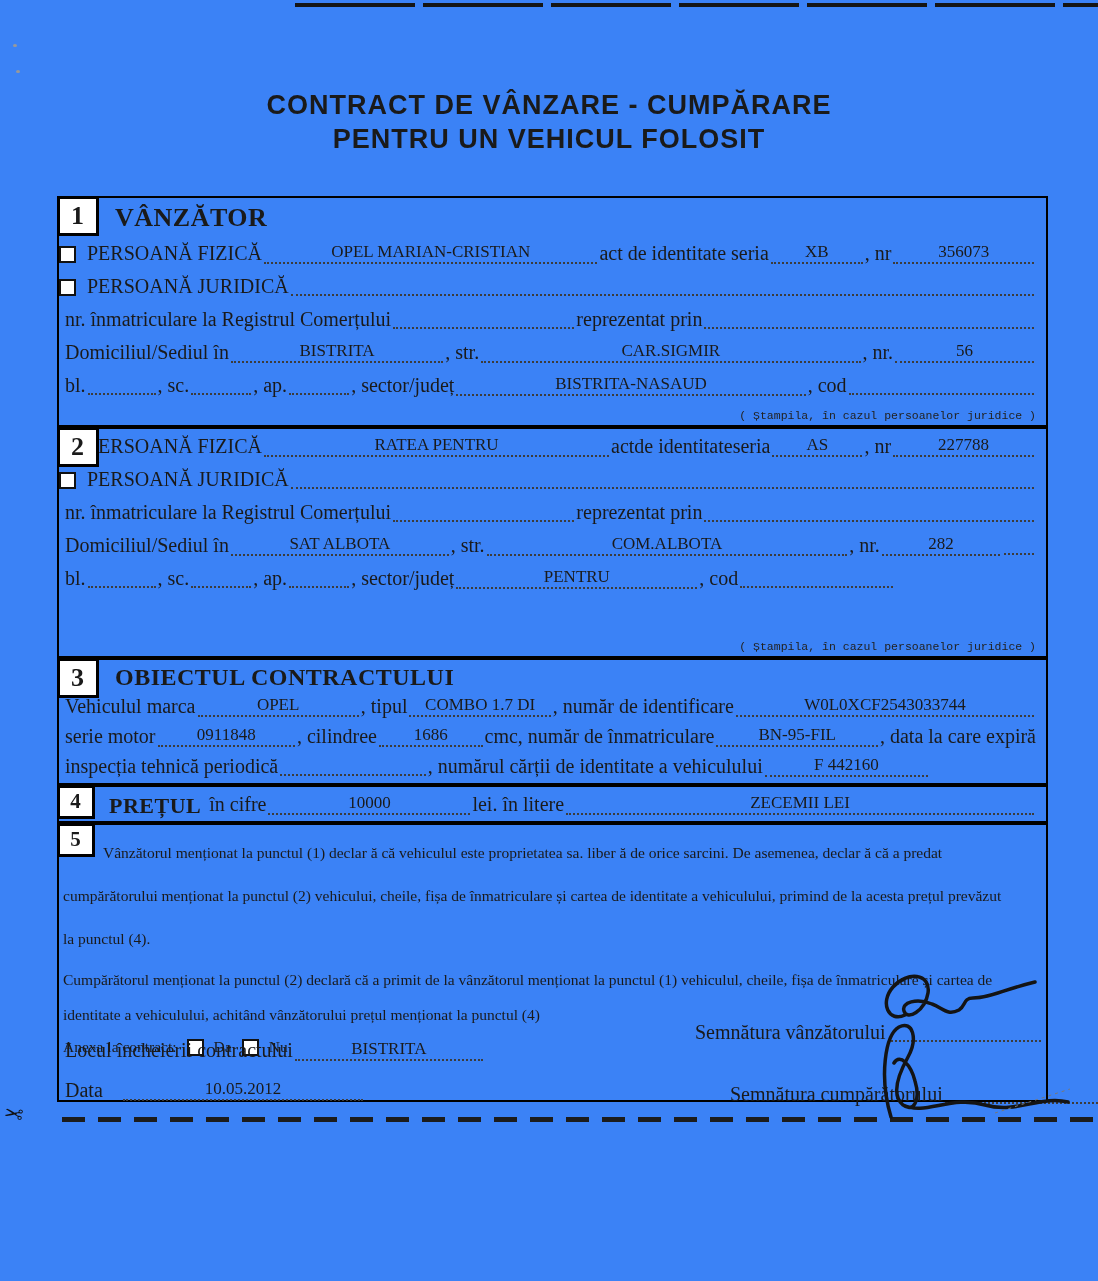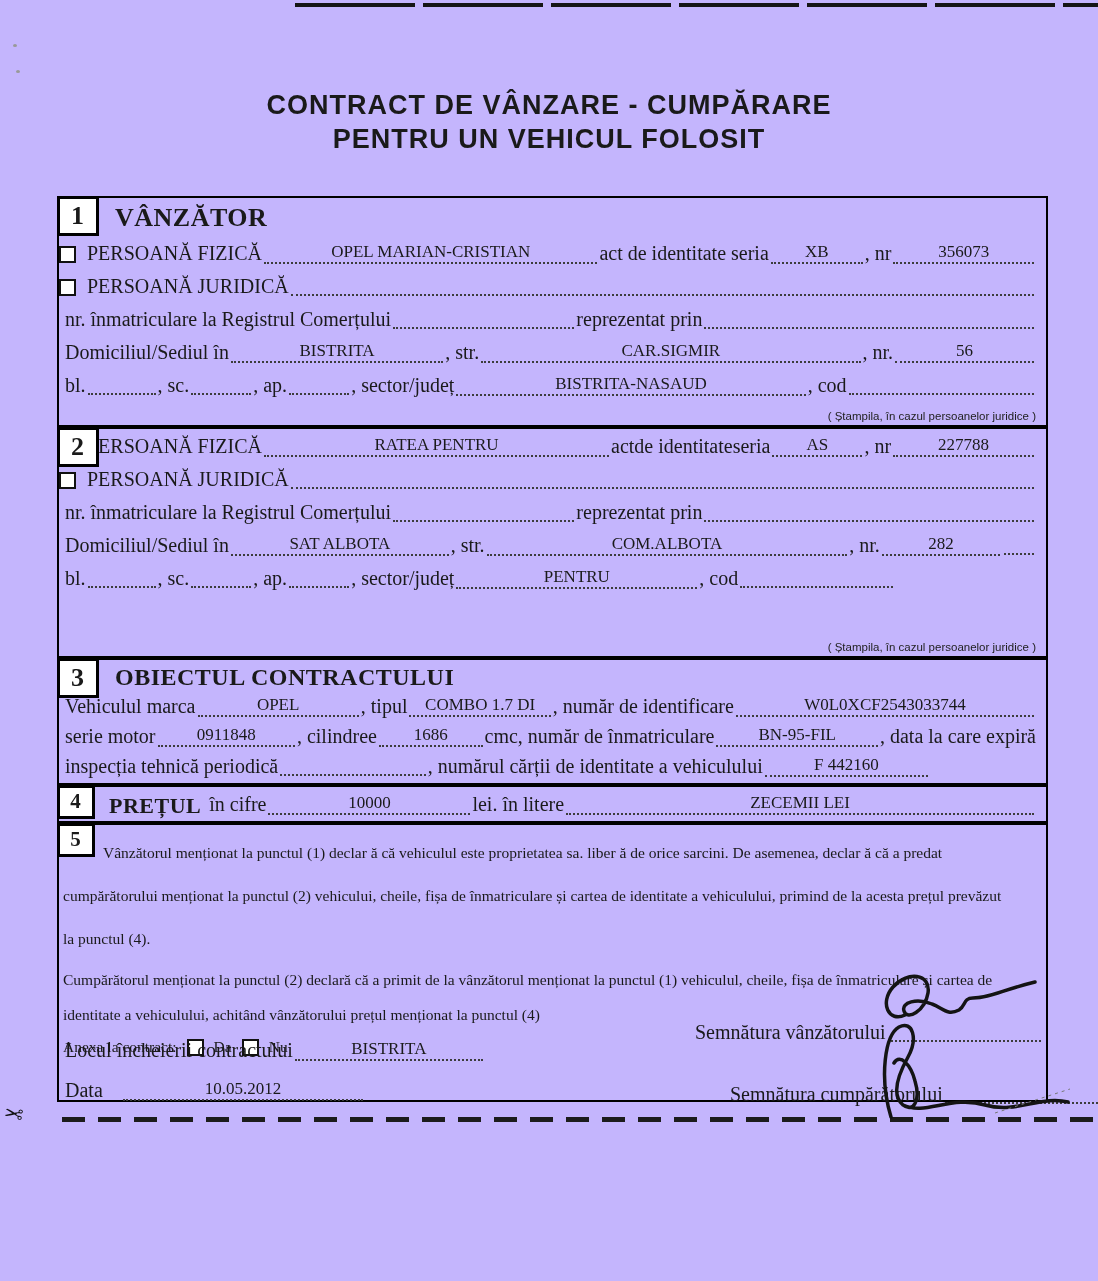--- a/index.html
+++ b/index.html
@@ -1,16 +1,16 @@
 <!DOCTYPE html>
 <html><head>
 <meta charset="utf-8">
 <style>
   html,body{margin:0;padding:0;background:#fff;}
-  #page{position:relative;width:1098px;height:1281px;background:#c4b5fd;color:#1a1a1a;
+  #page{position:relative;width:1098px;height:1281px;background:#3b82f6;color:#1a1a1a;
         font-family:"Liberation Serif", serif;overflow:hidden;}
 
   
   .top-line{position:absolute;top:3px;left:295px;right:0;height:4px;
             background:repeating-linear-gradient(90deg,#151515 0 120px,transparent 120px 128px);}
   .speck{position:absolute;width:4px;height:3px;background:#999;border-radius:50%;}
 
   
   .title{position:absolute;top:88px;left:0;width:100%;text-align:center;
          font-family:"Liberation Sans", sans-serif;font-weight:bold;font-size:27px;
@@ -29,21 +29,21 @@
   .frow{display:flex;align-items:flex-end;white-space:nowrap;height:33px;position:relative;}
   .frow.h30{height:30px;}
   .lbl{font-size:20px;padding-bottom:4px;}
   .dots{border-bottom:2px dotted #3c3c3c;margin:0 2px 6px 2px;min-width:20px;}
   .fill{text-align:center;border-bottom:2px dotted #3c3c3c;font-size:17px;
         padding:0 6px 0 6px;margin:0 2px 5px 2px;overflow:visible;}
   .sp{border:none;margin:0 2px 6px 2px;}
   .cbx{width:17px;height:17px;border:2px solid #111;background:#fff;display:inline-block;
        box-sizing:border-box;}
   .pf-cbx{position:absolute;left:-6px;bottom:6px;}
-  .stamp{position:absolute;right:10px;bottom:3px;font-family:Liberation Sans, sans-serif;
+  .stamp{position:absolute;right:10px;bottom:3px;font-family:Liberation Mono, monospace;
          font-size:11.5px;color:#222;}
 
   
   .para{font-size:15.5px;line-height:43px;margin:6px 4px 0 4px;}
   .para2{font-size:15.5px;line-height:35px;margin:2px 4px 0 4px;}
   .indent{text-indent:40px;}
   .anexa{display:flex;align-items:center;gap:10px;font-size:15.5px;margin:2px 0 0 4px;height:26px;}
   .absrow{position:absolute;display:flex;align-items:flex-end;white-space:nowrap;}
   .sig-svg{position:absolute;z-index:3;pointer-events:none;}
 

